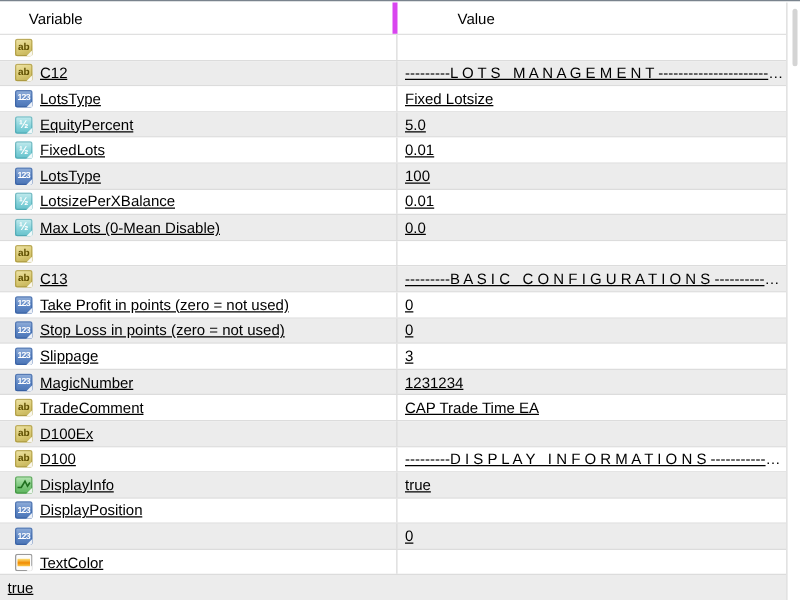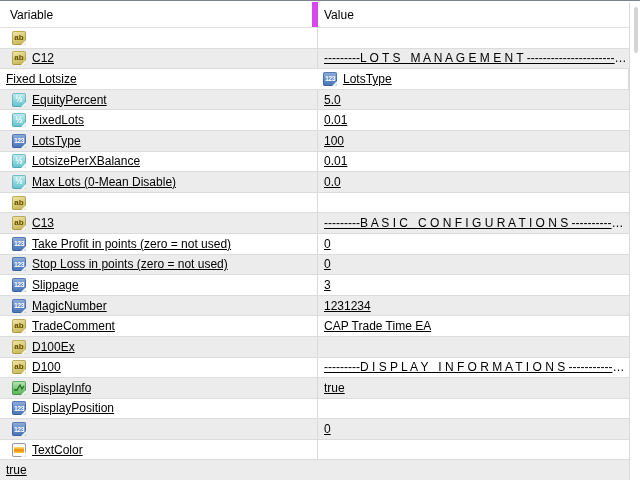--- a/index.html
+++ b/index.html
@@ -5,22 +5,22 @@
   html,body{margin:0;padding:0;background:#fff;}
   .window{
     position:relative;width:640px;height:480px;overflow:hidden;
     background:#fff;border-top:1px solid #79838d;box-sizing:border-box;
     font-family:"Liberation Sans",sans-serif;font-size:12px;color:#000;
     cursor:default;-webkit-user-select:none;user-select:none;
   }
   .table{position:absolute;left:0;top:1px;right:11px;bottom:0;background:#fff;}
   .header{display:flex;height:25px;border-bottom:1px solid #e0e0e0;background:#fff;}
   .hcell{display:flex;align-items:center;white-space:pre;overflow:hidden;box-sizing:border-box;}
-  .hcell.variable{width:318px;border-right:6px solid #d946ef;padding-left:10px;}
-  .hcell.value{flex:1;padding-left:6px;}
+  .hcell.variable{width:318px;border-right:4px solid #d946ef;padding-left:23px;}
+  .hcell.value{flex:1;padding-left:6px;margin-left:42px;}
   .row{display:flex;height:20.6px;box-sizing:border-box;border-bottom:1px solid #dcdcdc;background:#fff;}
   .row.stripe{background:#ececec;}
   .cell{display:flex;align-items:center;box-sizing:border-box;overflow:hidden;}
   .var-cell{width:318px;border-right:1px solid #d9d9d9;padding-left:12px;}
   .val-cell{flex:1;padding-left:6px;padding-right:2px;}
   .val-text,.var-name{white-space:pre;overflow:hidden;text-overflow:ellipsis;text-decoration:underline;}
   .val-text{flex:1;min-width:0;}
   .var-name{margin-left:6px;}
   .icon{
     position:relative;width:14px;height:14px;flex:0 0 14px;border-radius:2px;
@@ -77,28 +77,28 @@
             <div class="icon icon-string">
               <span class="icon-label">ab</span>
             </div>
             <div class="var-name">C12</div>
           </div>
           <div class="cell val-cell">
             <div class="val-text">---------L O T S   M A N A G E M E N T ------------------------------------------------------------------------</div>
           </div>
         </div>
         <div class="row">
+          <div class="cell var-cell">
+            <div class="icon icon-integer">
+              <span class="icon-label">123</span>
+            </div>
+            <div class="var-name">LotsType</div>
+          </div>
           <div class="cell val-cell">
             <div class="val-text">Fixed Lotsize</div>
-          </div>
-          <div class="cell var-cell">
-            <div class="icon icon-integer">
-              <span class="icon-label">123</span>
-            </div>
-            <div class="var-name">LotsType</div>
           </div>
         </div>
         <div class="row stripe">
           <div class="cell var-cell">
             <div class="icon icon-double">
               <span class="icon-label">½</span>
             </div>
             <div class="var-name">EquityPercent</div>
           </div>
           <div class="cell val-cell">

